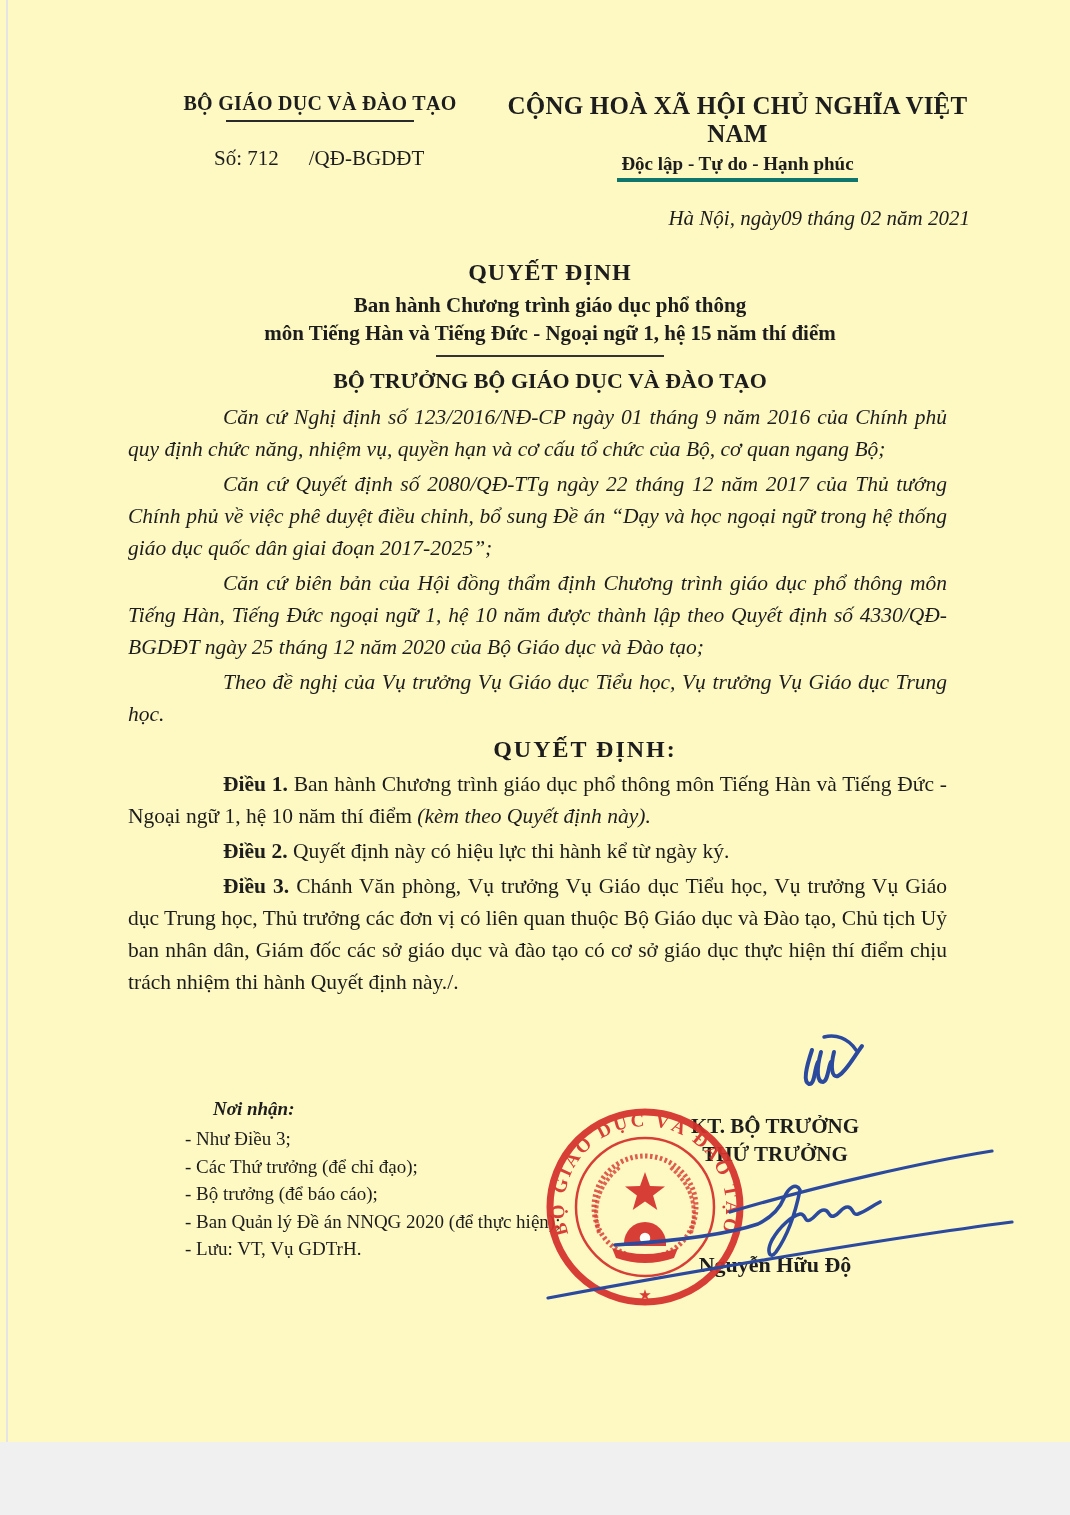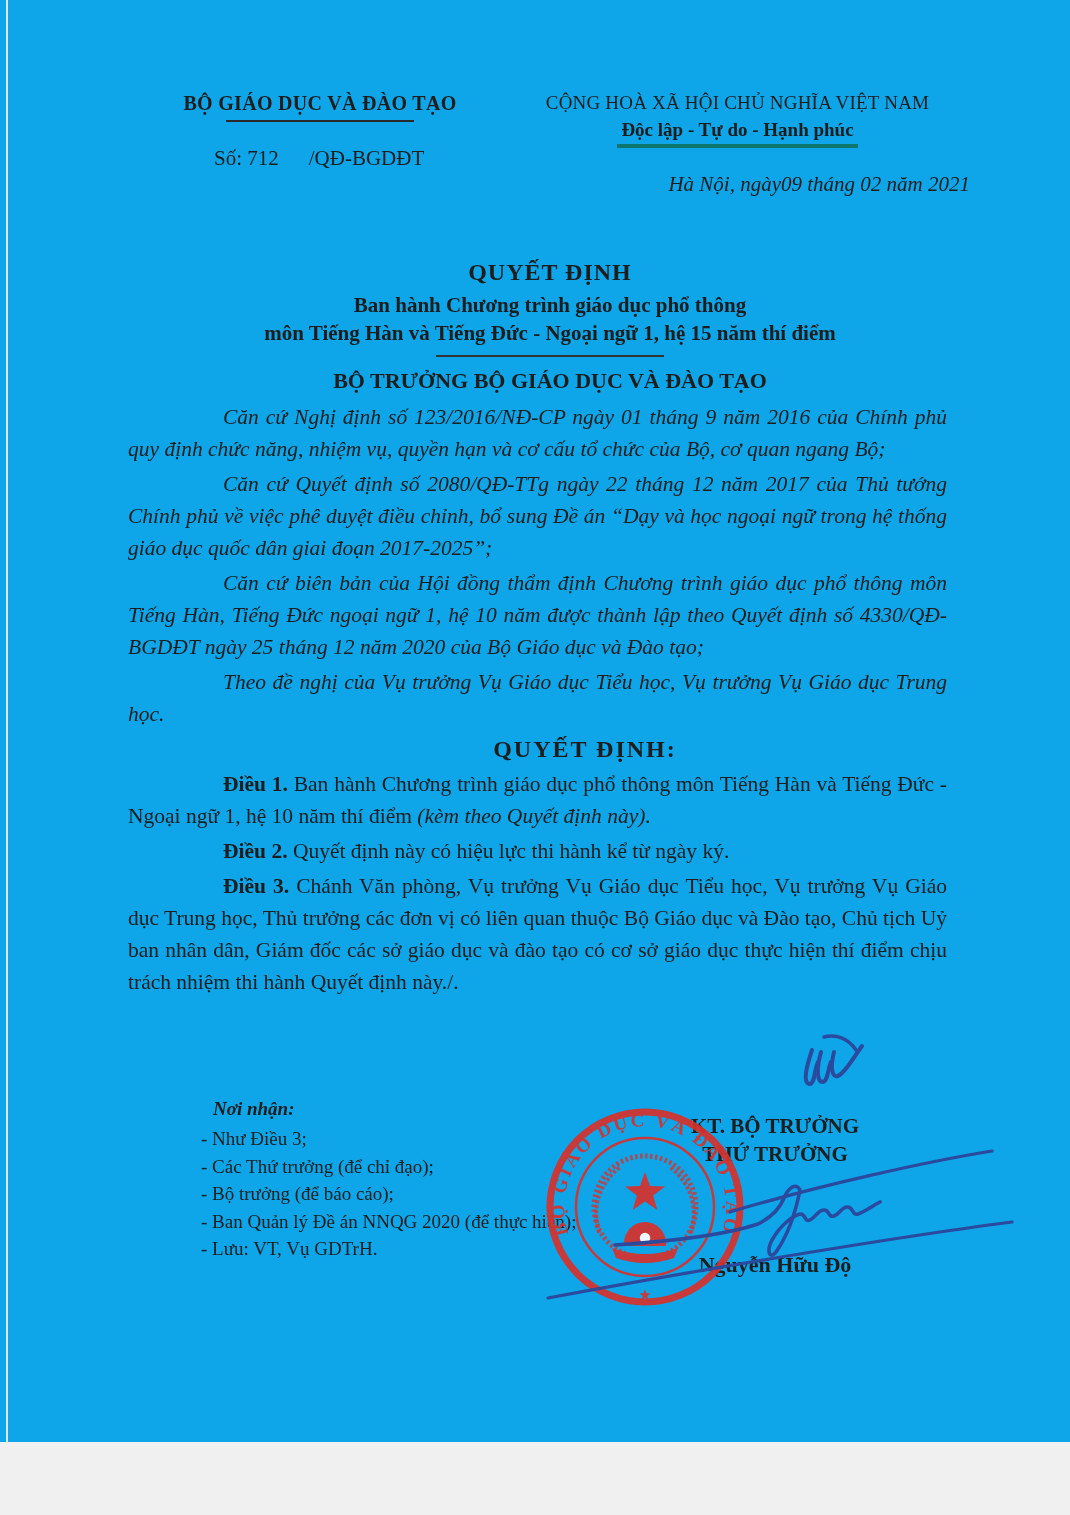--- a/index.html
+++ b/index.html
@@ -1,21 +1,21 @@
 <!DOCTYPE html>
 <html><head>
 <meta charset="utf-8">
 <style>
   * { box-sizing: border-box; }
   html, body { margin: 0; padding: 0; background: #ffffff; }
   .page {
     position: relative;
     width: 1070px;
     height: 1515px;
-    background: #0ea5e9;
+    background: #fef9c3;
     overflow: hidden;
     font-family: "Liberation Serif", "DejaVu Serif", serif;
     color: #1d1d1d;
   }
   .edge-line {
     position: absolute; left: 6px; top: 0; height: 1442px; width: 2px;
     background: #e4e4e4;
   }
   .scan-band {
     position: absolute; left: 0; right: 0; bottom: 0; height: 73px;
@@ -25,21 +25,21 @@
   .header-left {
     position: absolute; left: 150px; top: 92px; width: 340px; text-align: center;
   }
   .org { font-size: 20px; font-weight: bold; letter-spacing: 0.3px; }
   .org-underline { width: 188px; height: 2px; background: #2a2a2a; margin: 5px auto 0; }
   .so-line { margin-top: 24px; font-size: 21px; text-align: left; padding-left: 64px; }
   .so-line .code { margin-left: 30px; }
   .header-right {
     position: absolute; left: 505px; top: 92px; width: 465px; text-align: center;
   }
-  .country { font-size: 19px; font-weight: normal; letter-spacing: 0.2px; }
+  .country { font-size: 25px; font-weight: bold; letter-spacing: 0.2px; }
   .motto {
     display: inline-block; font-size: 19px; font-weight: bold;
     border-bottom: 4px solid #0f766e; padding: 0 4px 3px; margin-top: 5px;
   }
   .dateline { margin-top: 24px; font-size: 21px; font-style: italic; text-align: right; }
   
   .title-block { position: absolute; left: 125px; top: 231px; width: 850px; text-align: center; }
   .title-main { font-size: 24px; font-weight: bold; letter-spacing: 1px; margin-top: 28px; }
   .title-sub  { font-size: 21px; font-weight: bold; margin-top: 7px; text-align: center; }
   .title-sub2 { font-size: 21px; font-weight: bold; margin-top: 3px; }
@@ -55,21 +55,21 @@
   .decision-heading {
     text-align: center; text-indent: 0; font-size: 24px; font-weight: bold;
     letter-spacing: 2px; margin: 9px 0 11px;
   }
   .article { margin-bottom: 6px; }
   .article .lbl { font-weight: bold; }
   .article .tail { font-style: italic; }
   
   .recipients { position: absolute; left: 185px; top: 1098px; width: 420px; }
   .recipients-label { font-size: 19px; font-weight: bold; font-style: italic; margin-left: 28px; }
-  .recipients ul { margin: 5px 16px 0; padding: 0; list-style: none; }
+  .recipients ul { margin: 5px 0 0; padding: 0; list-style: none; }
   .recipients li { font-size: 19px; line-height: 27.5px; }
   .sign-title {
     position: absolute; left: 620px; top: 1112px; width: 310px; text-align: center;
     font-size: 21px; font-weight: bold; line-height: 28px;
   }
   .sign-name {
     position: absolute; left: 620px; top: 1252px; width: 310px; text-align: center;
     font-size: 22px; font-weight: bold;
   }
   .seal { position: absolute; left: 543px; top: 1105px; width: 204px; height: 204px; opacity: 0.93; }

